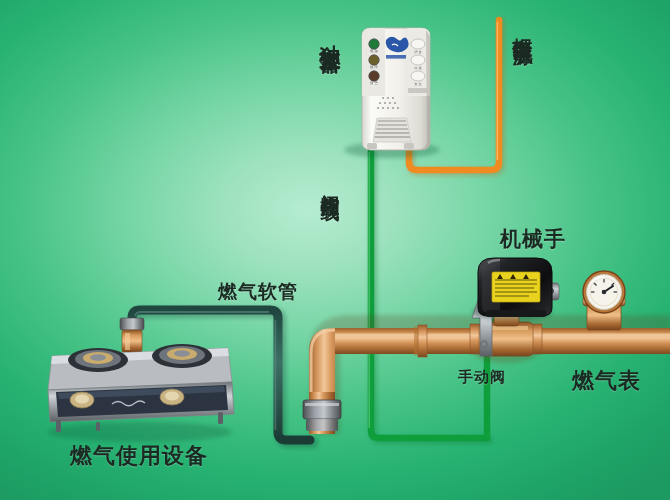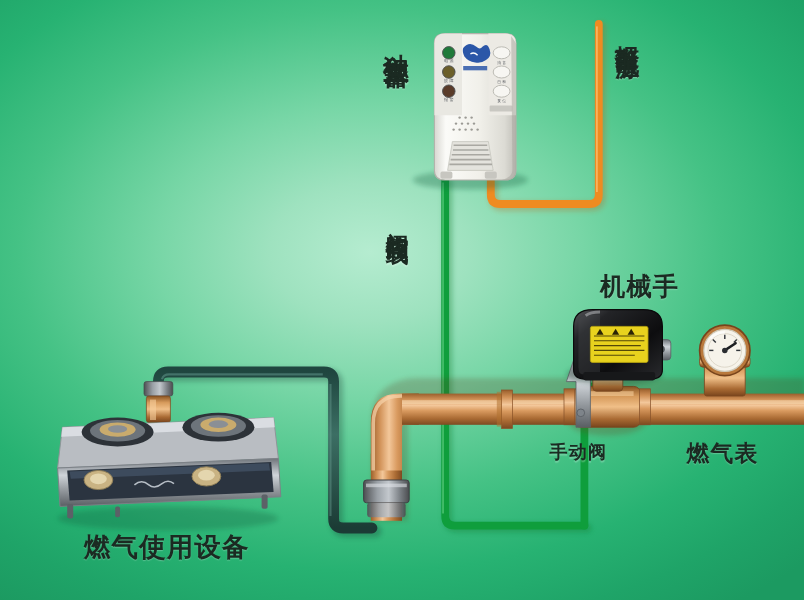--- a/index.html
+++ b/index.html
@@ -322,20 +322,21 @@
   </svg>
 
   <div class="lbl vlbl" style="left:318px; top:28px; font-size:21px;">独立报警器</div>
 
   <div class="lbl vlbl" style="left:512px; top:22px; font-size:20px;">报警器电源</div>
 
   <div class="lbl vlbl" style="left:320px; top:178px; font-size:19px;">阀门控制线</div>
 
   <div class="lbl" style="left:500px; top:228px; font-size:21px;">机械手</div>
 
+  <div class="lbl" style="left:218px; top:281px; font-size:19px;">燃气软管</div>
 
   <div class="lbl" style="left:458px; top:369px; font-size:15px;">手动阀</div>
 
-  <div class="lbl" style="left:572px; top:369px; font-size:19px;font-family:Liberation Mono, monospace;">燃气表</div>
-
-  <div class="lbl" style="left:70px; top:444px; font-size:22px;font-family:Liberation Serif, serif;">燃气使用设备</div>
+  <div class="lbl" style="left:572px; top:369px; font-size:22px;">燃气表</div>
+
+  <div class="lbl" style="left:70px; top:444px; font-size:22px;">燃气使用设备</div>
 
 </div>
 
 </body></html>

